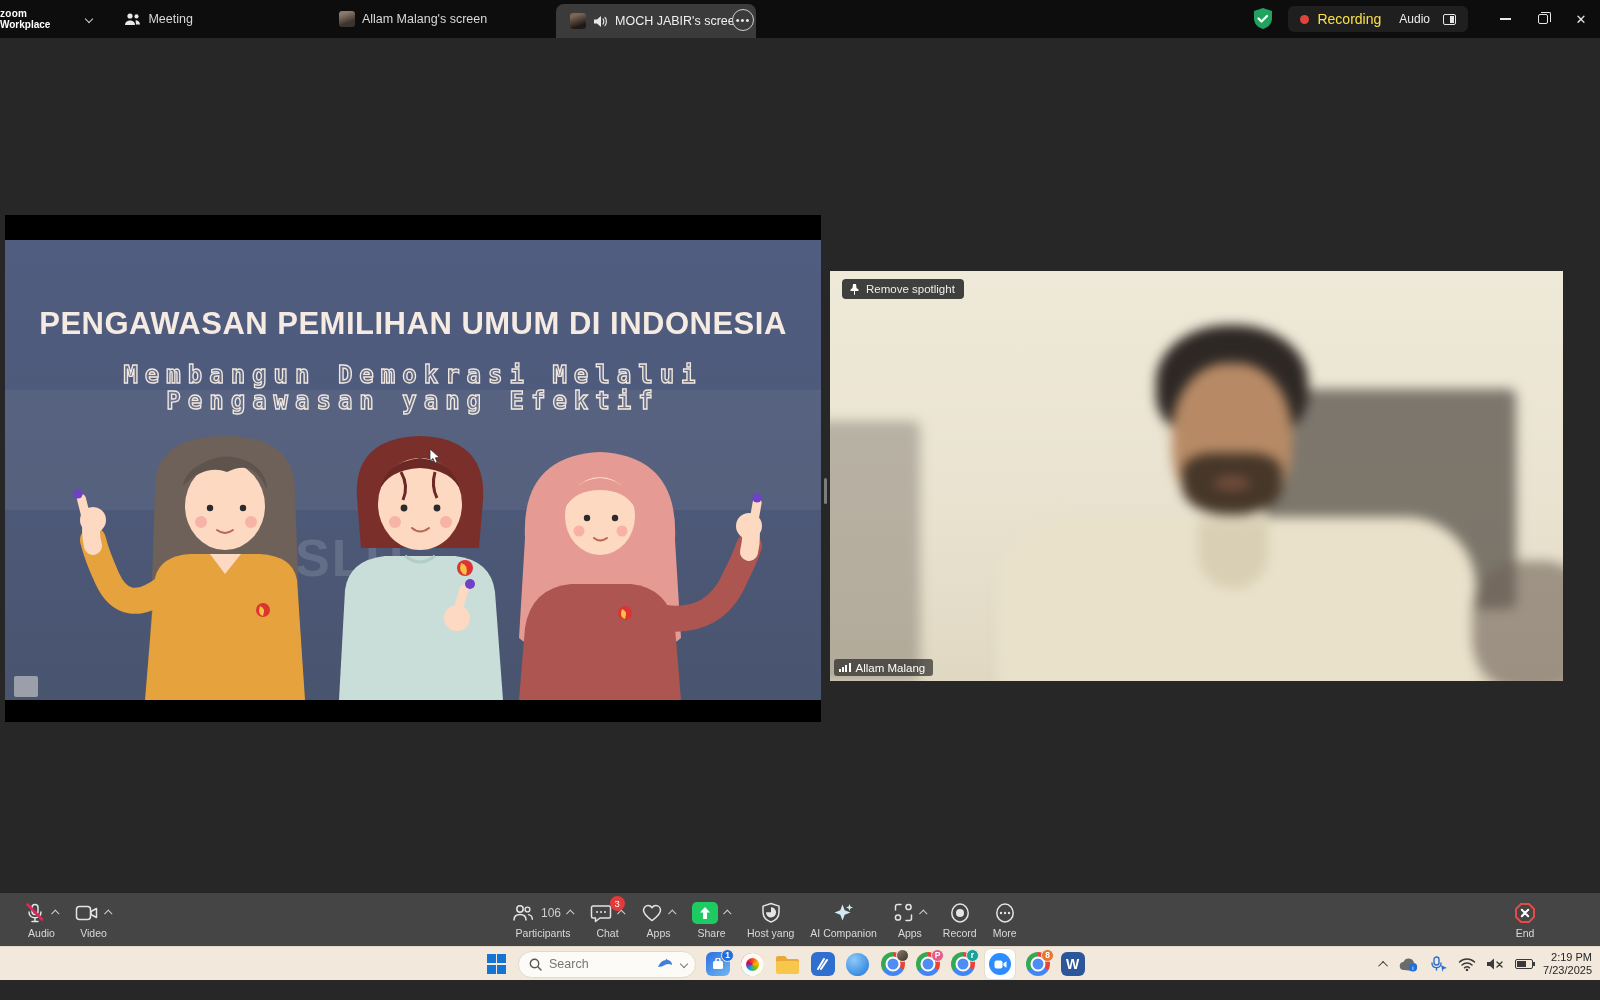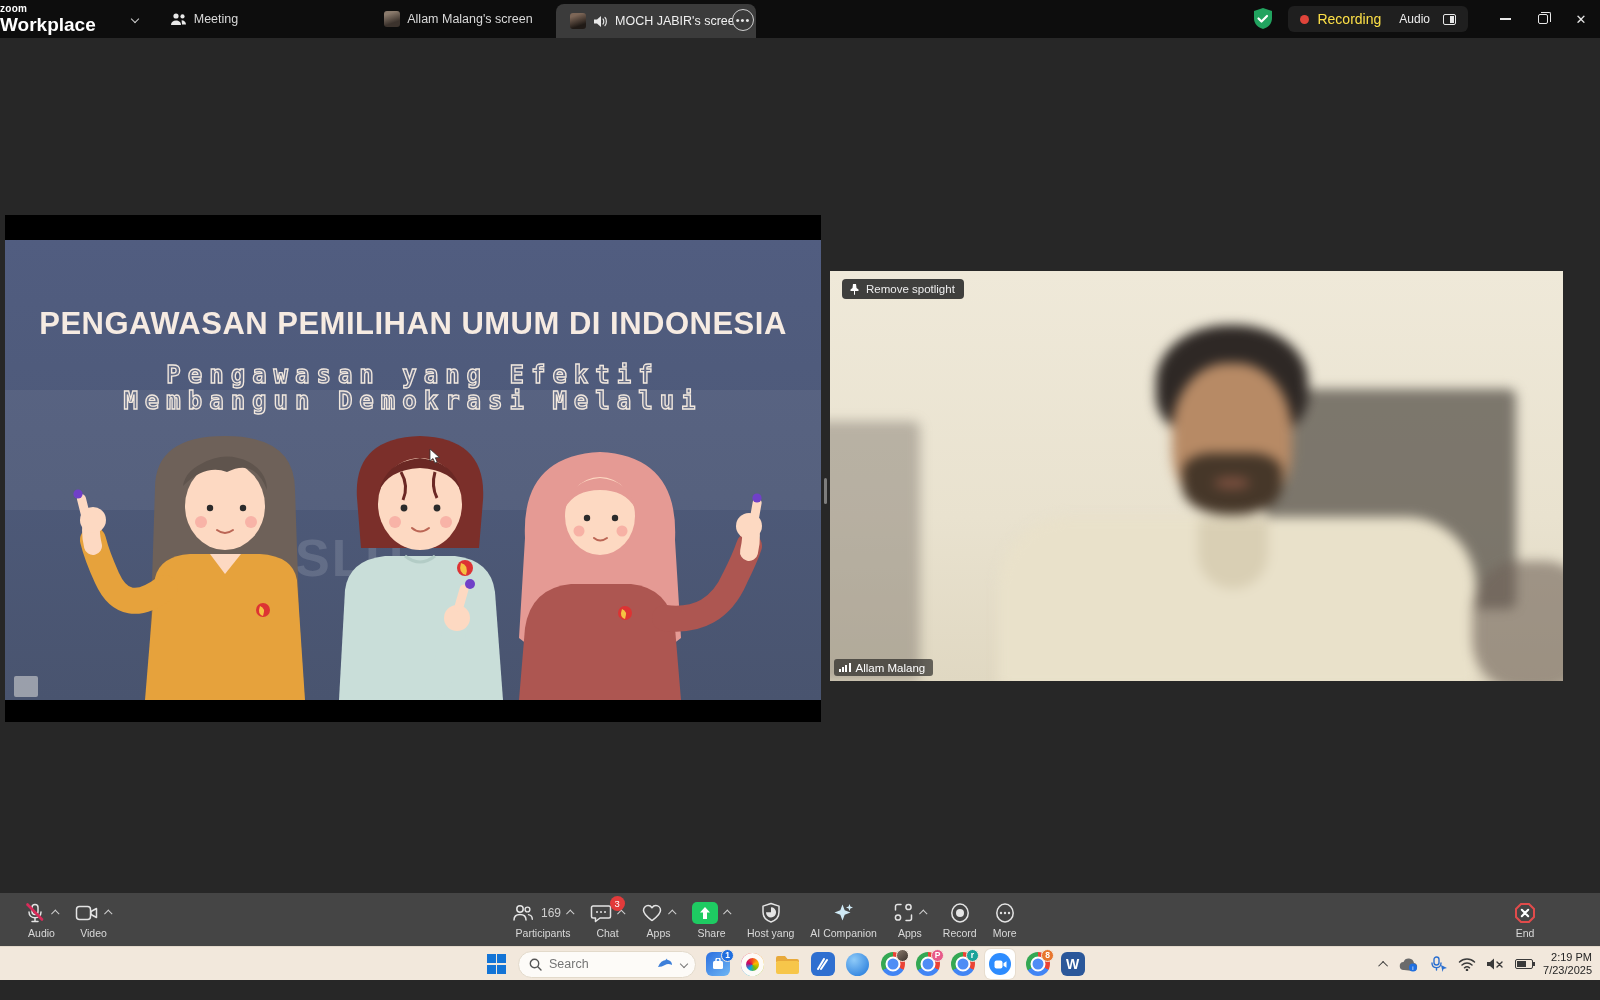--- a/index.html
+++ b/index.html
@@ -3,21 +3,21 @@
 <meta charset="utf-8">
 <style>
   * { margin:0; padding:0; box-sizing:border-box; }
   html,body { width:1600px; height:1000px; background:#262626; font-family:"Liberation Sans", sans-serif; overflow:hidden; }
   .screen { position:relative; width:1600px; height:1000px; background:#272727; }
 
   
   .titlebar { position:absolute; top:0; left:0; width:1600px; height:38px; background:#0d0d0d; display:flex; align-items:center; }
   .logo { display:flex; flex-direction:column; line-height:1; color:#fff; }
   .logo .z { font-size:10px; font-weight:bold; letter-spacing:.3px; }
-  .logo .w { font-size:19px; font-weight:bold; margin-top:1px; }
+  .logo .w { font-size:10px; font-weight:bold; margin-top:1px; }
   .chev { display:inline-block; width:6px; height:6px; border-left:1.6px solid #cfcfcf; border-top:1.6px solid #cfcfcf; transform:rotate(45deg) translateY(1px); }
   .chev.down { transform:rotate(225deg); }
   .logo-chev { margin-left:36px; }
   .tab { display:flex; align-items:center; gap:7px; color:#d9d9d9; font-size:12.5px; height:38px; padding:0 14px; }
   .tab.meeting { margin-left:18px; }
   .tab.allam { margin-left:118px; }
   .tab-avatar { width:16px; height:16px; border-radius:3px; background:linear-gradient(160deg,#8a7a6c 20%,#3c332d 70%); }
   .tab.active-tab { position:absolute; left:556px; top:4px; height:34px; width:200px; background:#3b3b3b; border-radius:8px 8px 0 0; color:#f0f0f0; }
   .tab-ellipsis { position:absolute; left:732px; top:9px; width:22px; height:22px; border-radius:50%; border:1.4px solid #cfcfcf; color:#e8e8e8; display:flex; align-items:center; justify-content:center; font-size:11px; letter-spacing:1px; background:#3b3b3b; }
   .tb-right { position:absolute; right:0; top:0; height:38px; display:flex; align-items:center; gap:0; }
@@ -151,22 +151,22 @@
       <div class="winbtn">✕</div>
     </div>
   </header>
 
   <section class="share-wrap">
     <div class="slide">
       <div class="slide-haze"></div>
       <div class="watermark">SLU</div>
       <div class="slide-title">PENGAWASAN PEMILIHAN UMUM DI INDONESIA</div>
       <div class="slide-sub">
+        <div>Membangun Demokrasi Melalui</div>
         <div>Pengawasan yang Efektif</div>
-        <div>Membangun Demokrasi Melalui</div>
       </div>
 
       <svg class="illustration" width="816" height="272" viewBox="0 0 816 272">
 
         <g>
           <path d="M150 60 Q150 8 220 8 Q290 8 290 62 L295 210 L145 215 Z" fill="#6e6159"></path>
           <ellipse cx="220" cy="78" rx="40" ry="44" fill="#fdd9c2"></ellipse>
           <path d="M178 58 Q200 36 222 44 Q250 30 262 62 Q262 44 244 34 Q220 22 196 36 Q180 44 178 58Z" fill="#5f544d"></path>
           <circle cx="205" cy="80" r="3.2" fill="#2b2b2b"></circle>
             <circle cx="238" cy="80" r="3.2" fill="#2b2b2b"></circle>
@@ -290,21 +290,21 @@
 
     <div class="tgroup-center">
       <button class="tbtn">
         <span class="icon-row">
           <svg width="22" height="20" viewBox="0 0 22 20">
               <circle cx="8" cy="6" r="3.2" fill="none" stroke="#e4e4e4" stroke-width="1.5"></circle>
               <path d="M2 17c0-3.6 2.6-5.6 6-5.6s6 2 6 5.6" fill="none" stroke="#e4e4e4" stroke-width="1.5" stroke-linecap="round"></path>
               <circle cx="15.5" cy="6.5" r="2.4" fill="none" stroke="#e4e4e4" stroke-width="1.4"></circle>
               <path d="M16.5 11.6c2.2.5 3.8 2.2 3.8 4.6" fill="none" stroke="#e4e4e4" stroke-width="1.4" stroke-linecap="round"></path>
             </svg>
-          <span class="count">169</span>
+          <span class="count">106</span>
           <span class="chev"></span>
         </span>
         <span class="lbl">Participants</span>
       </button>
 
       <button class="tbtn">
         <span class="icon-row">
           <svg width="22" height="20" viewBox="0 0 22 20">
               <path d="M3 3h16a1.5 1.5 0 011.5 1.5v9A1.5 1.5 0 0119 15h-9l-4.5 3.5V15H3a1.5 1.5 0 01-1.5-1.5v-9A1.5 1.5 0 013 3z" fill="none" stroke="#e4e4e4" stroke-width="1.5" stroke-linejoin="round"></path>
               <circle cx="7" cy="9" r="1" fill="#e4e4e4"></circle>

